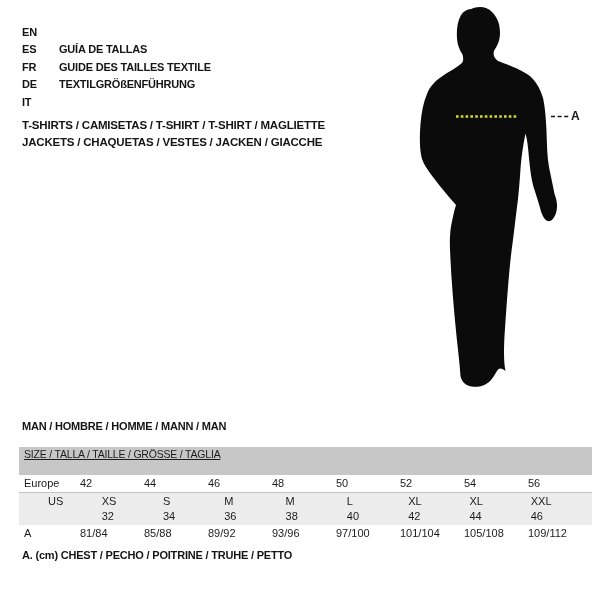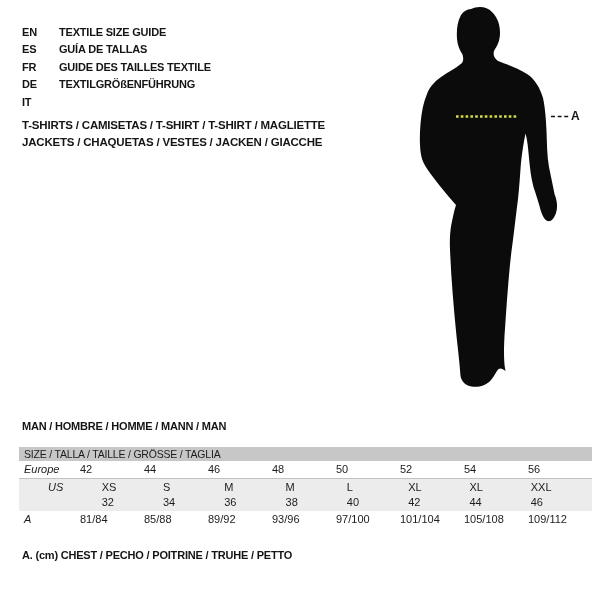--- a/index.html
+++ b/index.html
@@ -16,37 +16,36 @@
   .categories{position:absolute;left:22px;top:117px;}
   .cat-line{height:17px;line-height:17px;font-size:11.5px;font-weight:700;letter-spacing:-0.2px;}
   
   .figure-svg{position:absolute;left:0;top:0;width:600px;height:410px;}
   .measure-label{position:absolute;left:571px;top:109px;font-size:12px;font-weight:700;}
   
   .section-title{position:absolute;left:22px;top:420px;font-size:11px;font-weight:700;letter-spacing:-0.2px;}
   
   .size-table{position:absolute;left:19px;top:447px;width:573px;font-size:11px;}
   .size-table *{box-sizing:border-box;}
-  .t-head{height:14px;line-height:14px;background:#c7c7c7;padding-left:5px;
-    font-size:10.5px;color:#1c1c1c;letter-spacing:-0.2px;}
+  .t-head{height:28px;line-height:14px;background:#c7c7c7;padding-left:5px;
+    font-size:10.5px;color:#1c1c1c;letter-spacing:-0.2px;text-decoration:underline;}
   .t-row{display:flex;height:16.5px;line-height:16.5px;color:#1c1c1c;}
   .t-row.stripe{background:#ececec;padding-left:24px;}
   .t-row.r1{border-top:1px solid #c2c2c2;}
-  .t-label{width:61px;padding-left:5px;text-align:left;font-style:italic;}
+  .t-label{width:61px;padding-left:5px;text-align:left;}
   .t-cell{width:64px;}
   
   .footnote{position:absolute;left:22px;top:549px;font-size:11px;font-weight:700;letter-spacing:-0.2px;}
 </style>
 </head>
 <body>
 
 <div class="lang-list">
   <div class="lang-row">
     <span class="lang-code">EN</span>
-    <span class="lang-title">TEXTILE SIZE GUIDE</span>
   </div>
   <div class="lang-row">
     <span class="lang-code">ES</span>
     <span class="lang-title">GUÍA DE TALLAS</span>
   </div>
   <div class="lang-row">
     <span class="lang-code">FR</span>
     <span class="lang-title">GUIDE DES TAILLES TEXTILE</span>
   </div>
   <div class="lang-row">

